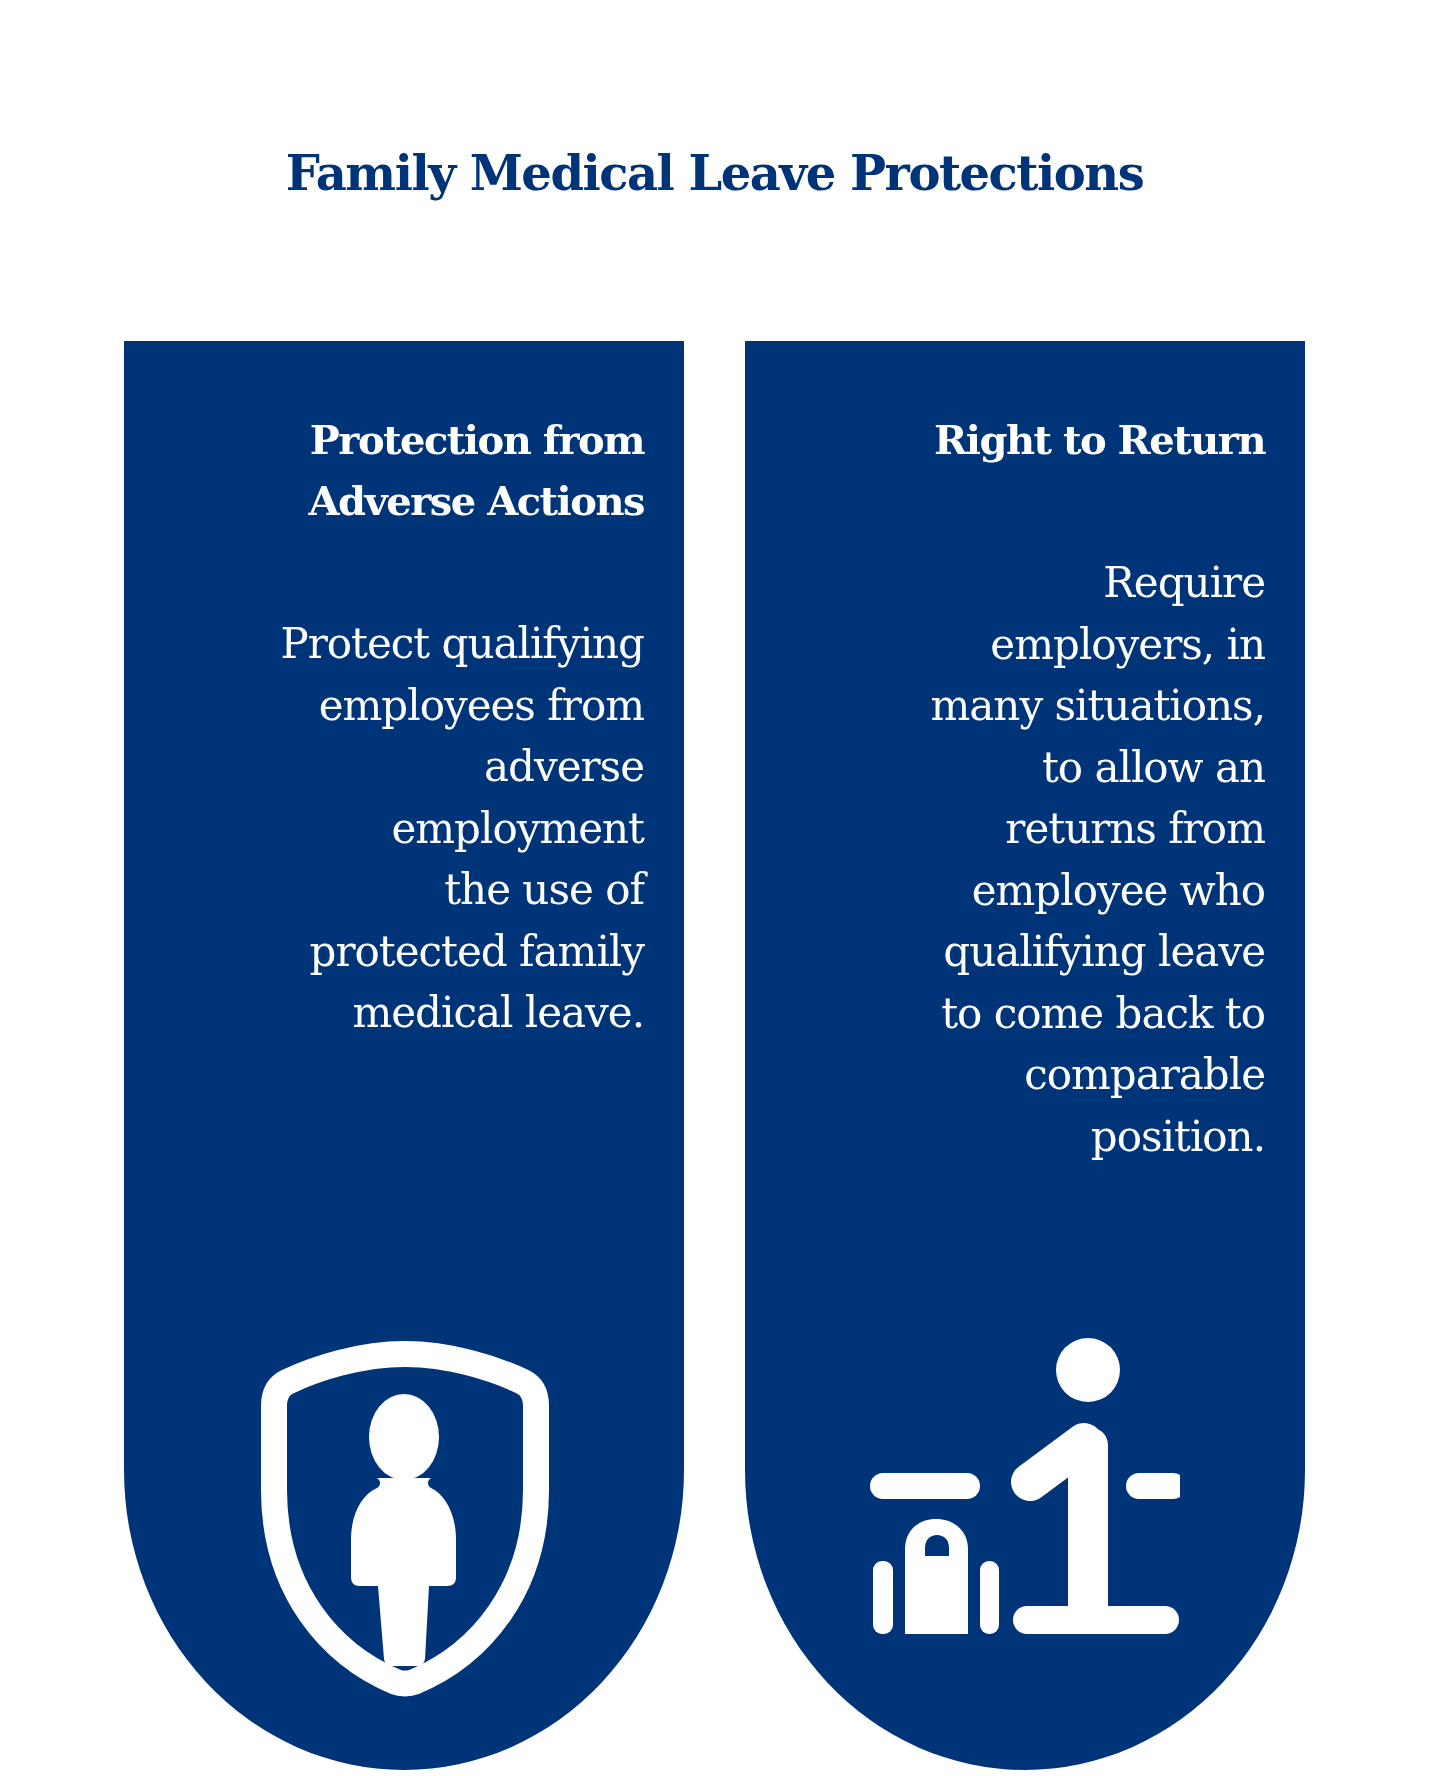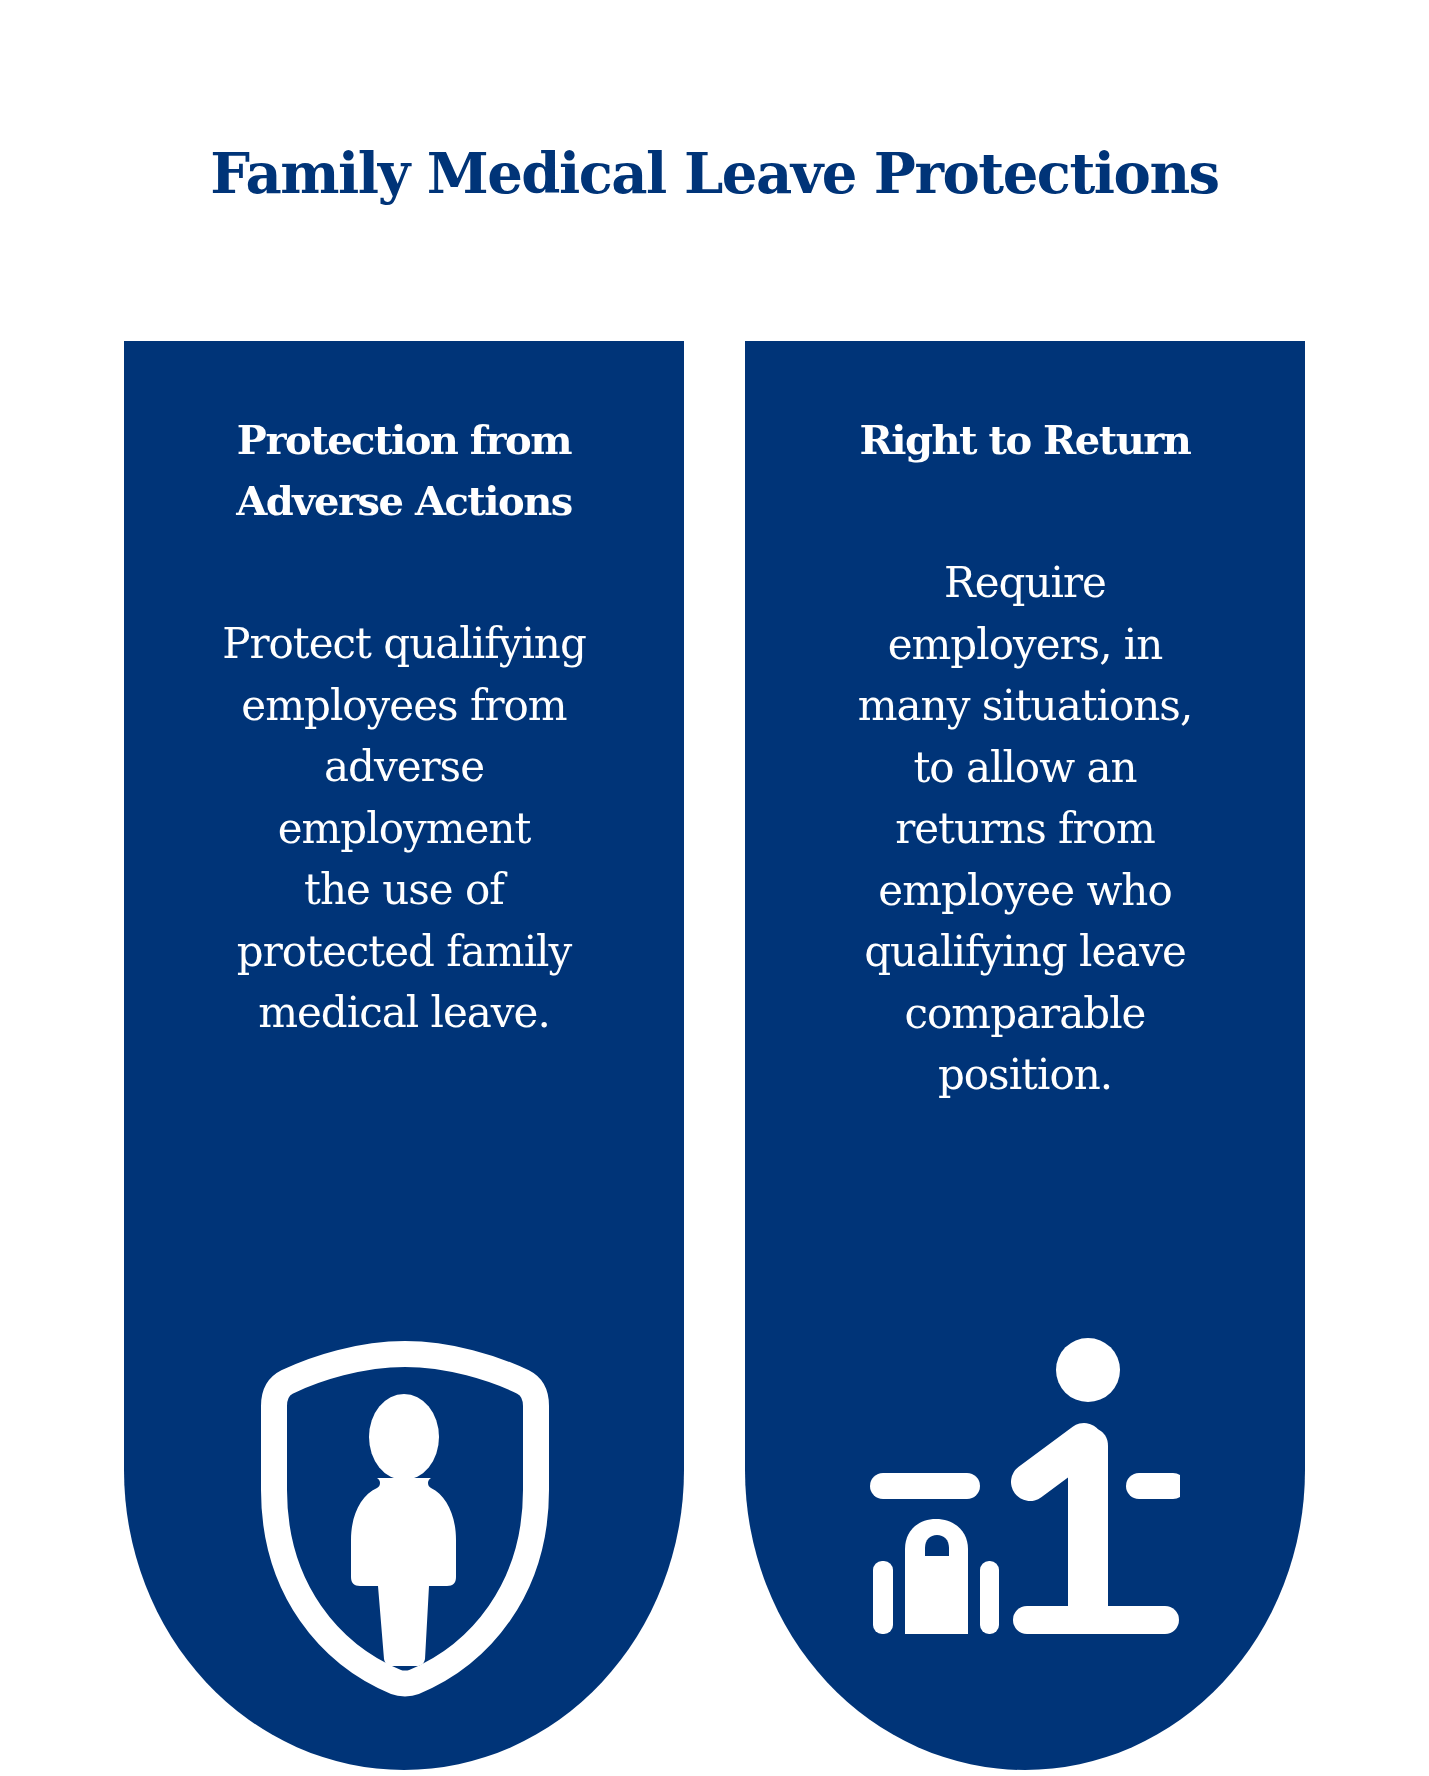--- a/index.html
+++ b/index.html
@@ -1,27 +1,27 @@
 <!DOCTYPE html>
 <html><head>
 <meta charset="utf-8">
 <style>
   html, body { margin:0; padding:0; background:#ffffff; }
   body { width:1429px; height:1776px; position:relative; overflow:hidden; font-family:"DejaVu Serif", "Liberation Serif", serif; }
   .title {
     position:absolute; left:0; top:138px; width:1429px; text-align:center;
-    font-family:"DejaVu Serif", serif; font-weight:bold; font-size:56px; letter-spacing:-1.5px;
+    font-family:"DejaVu Serif", serif; font-weight:bold; font-size:48px; letter-spacing:-1.5px;
     color:#003478; line-height:70px;
   }
   .card {
     position:absolute; top:341px; width:560px; height:1429px;
     background:#003478;
     border-bottom-left-radius:280px 300px;
     border-bottom-right-radius:280px 300px;
-    color:#ffffff; text-align:center;
+    color:#ffffff; text-align:right;
   }
   .card.left { left:124px; }
   .card.right { left:745px; }
   .card-heading {
     position:absolute; top:68px; left:40px; right:40px;
     font-family:"DejaVu Serif", serif; font-weight:bold; font-size:40px; letter-spacing:-1.5px;
     line-height:61px;
   }
   .card-body {
     position:absolute; left:40px; right:40px;
@@ -64,20 +64,21 @@
     <div>Right to Return</div>
   </div>
   <div class="card-body">
     <div>Require</div>
     <div>employers, in</div>
     <div>many situations,</div>
     <div>to allow an</div>
     <div>returns from</div>
     <div>employee who</div>
     <div>qualifying leave</div>
+    <div>to come back to</div>
     <div>comparable</div>
     <div>position.</div>
   </div>
   <svg class="icon" viewBox="0 0 310 310">
 
     <circle cx="218" cy="34" r="32" fill="#ffffff"></circle>
 
     <rect x="0" y="137" width="110" height="26" rx="13" fill="#ffffff"></rect>
     <rect x="256" y="137" width="60" height="26" rx="13" fill="#ffffff"></rect>
 

